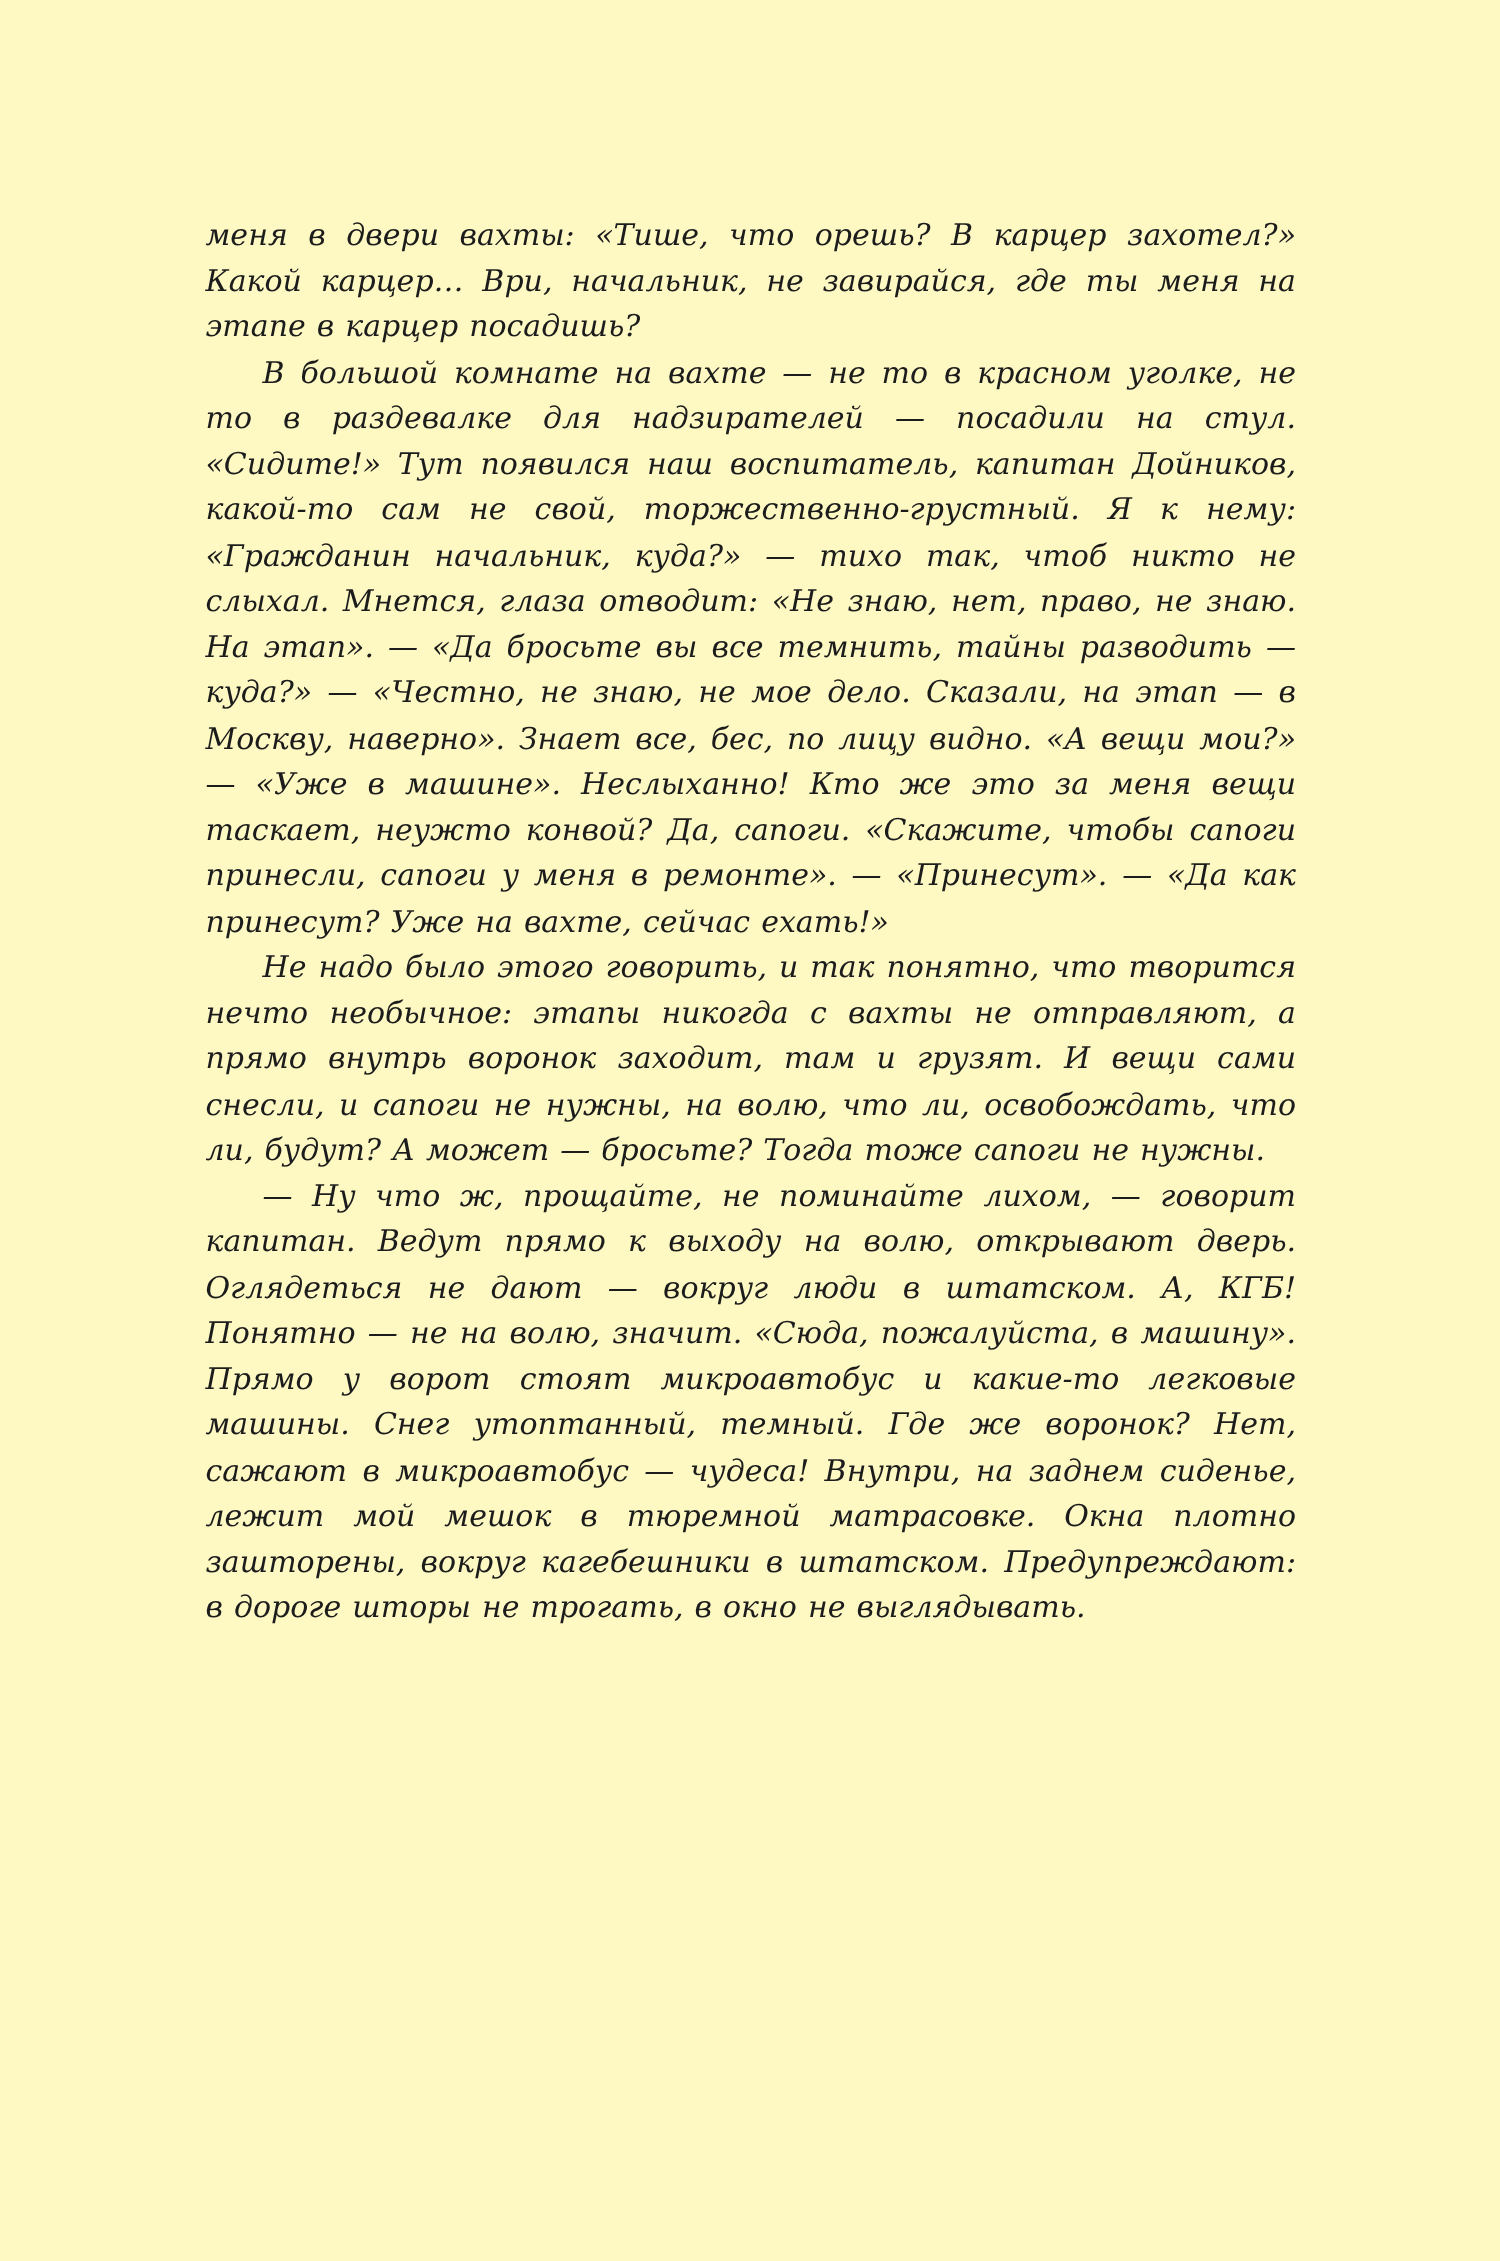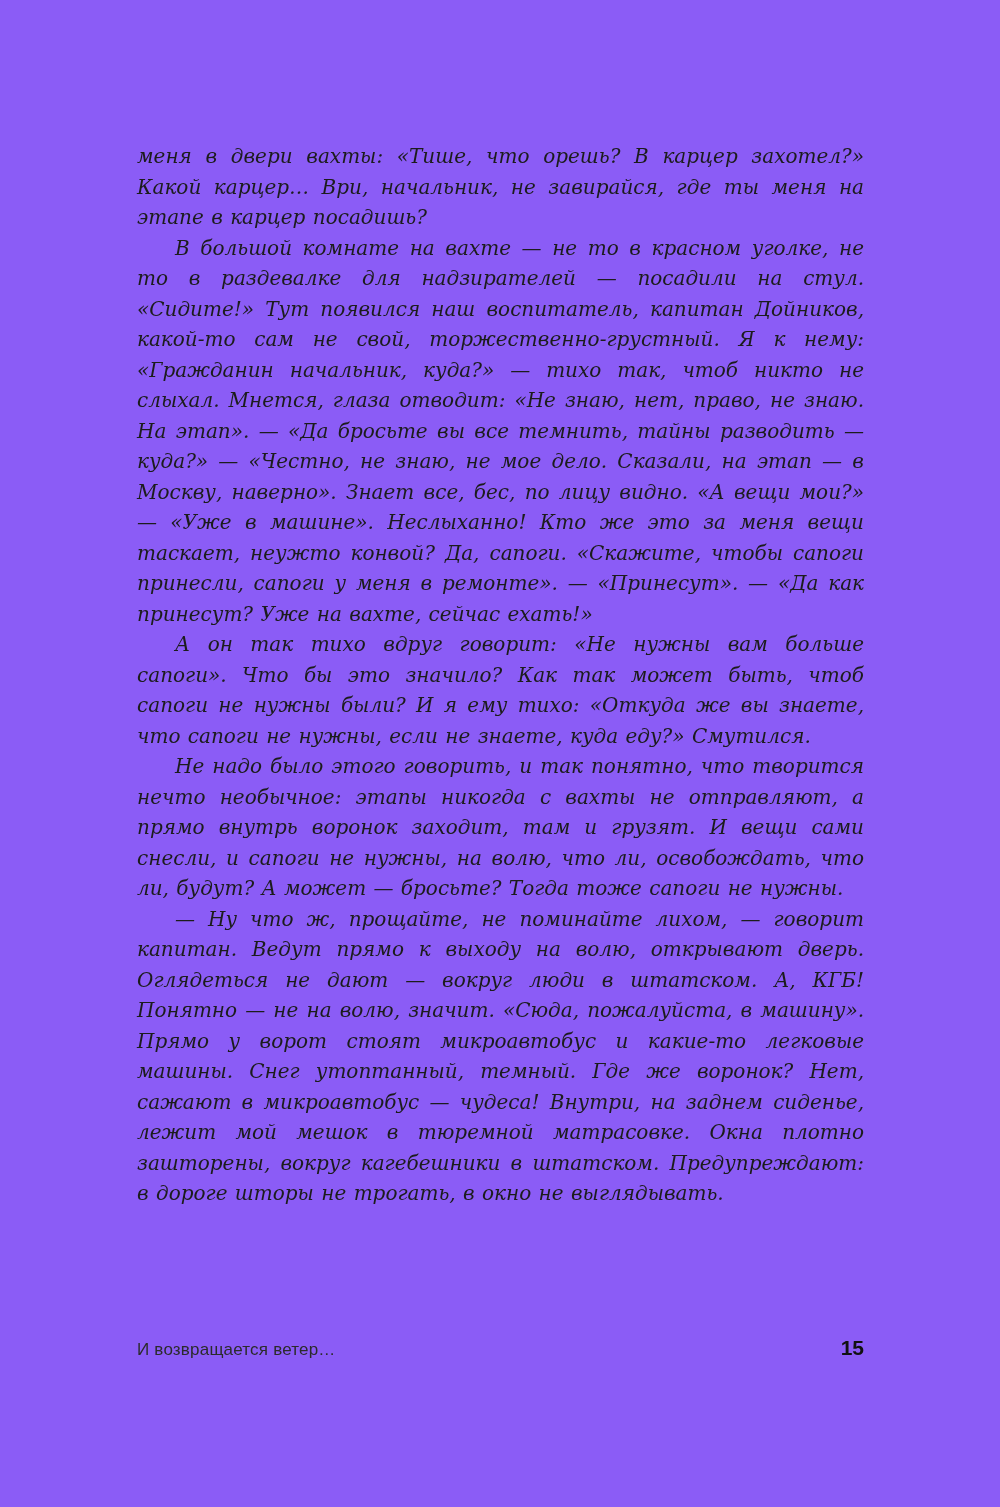--- a/index.html
+++ b/index.html
@@ -12,21 +12,21 @@
     height: 1507px;
     position: relative;
     overflow: hidden;
   }
   .page {
     position: absolute;
     top: 0;
     left: 0;
     width: 1000px;
     height: 1507px;
-    background: #8b5cf6;
+    background: #fef9c3;
   }
   .text-block {
     position: absolute;
     top: 141px;
     left: 137px;
     width: 727px;
     color: #1c1c1c;
     font-family: "DejaVu Serif", serif;
     font-style: italic;
     font-size: 20px;
@@ -64,23 +64,18 @@
   }
 </style>
 </head>
 <body>
 
 <div class="page">
 
   <main class="text-block">
     <p class="para no-indent">меня в двери вахты: «Тише, что орешь? В карцер захотел?» Какой карцер… Ври, начальник, не завирайся, где ты меня на этапе в карцер посадишь?</p>
     <p class="para">В большой комнате на вахте — не то в красном уголке, не то в раздевалке для надзирателей — посадили на стул. «Сидите!» Тут появился наш воспитатель, капитан Дойников, какой-то сам не свой, торжественно-грустный. Я к нему: «Гражданин начальник, куда?» — тихо так, чтоб никто не слыхал. Мнется, глаза отводит: «Не знаю, нет, право, не знаю. На этап». — «Да бросьте вы все темнить, тайны разводить — куда?» — «Честно, не знаю, не мое дело. Сказали, на этап — в Москву, наверно». Знает все, бес, по лицу видно. «А вещи мои?» — «Уже в машине». Неслыханно! Кто же это за меня вещи таскает, неужто конвой? Да, сапоги. «Скажите, чтобы сапоги принесли, сапоги у меня в ремонте». — «Принесут». — «Да как принесут? Уже на вахте, сейчас ехать!»</p>
-    <p class="para">А он так тихо вдруг говорит: «Не нужны вам больше сапоги». Что бы это значило? Как так может быть, чтоб сапоги не нужны были? И я ему тихо: «Откуда же вы знаете, что сапоги не нужны, если не знаете, куда еду?» Смутился.</p>
     <p class="para">Не надо было этого говорить, и так понятно, что творится нечто необычное: этапы никогда с вахты не отправляют, а прямо внутрь воронок заходит, там и грузят. И вещи сами снесли, и сапоги не нужны, на волю, что ли, освобождать, что ли, будут? А может — бросьте? Тогда тоже сапоги не нужны.</p>
     <p class="para">— Ну что ж, прощайте, не поминайте лихом, — говорит капитан. Ведут прямо к выходу на волю, открывают дверь. Оглядеться не дают — вокруг люди в штатском. А, КГБ! Понятно — не на волю, значит. «Сюда, пожалуйста, в машину». Прямо у ворот стоят микроавтобус и какие-то легковые машины. Снег утоптанный, темный. Где же воронок? Нет, сажают в микроавтобус — чудеса! Внутри, на заднем сиденье, лежит мой мешок в тюремной матрасовке. Окна плотно зашторены, вокруг кагебешники в штатском. Предупреждают: в дороге шторы не трогать, в окно не выглядывать.</p>
   </main>
 
-  <footer class="page-footer">
-    <span class="footer-title">И возвращается ветер…</span>
-    <span class="page-number">15</span>
-  </footer>
 
 </div>
 
 </body></html>

